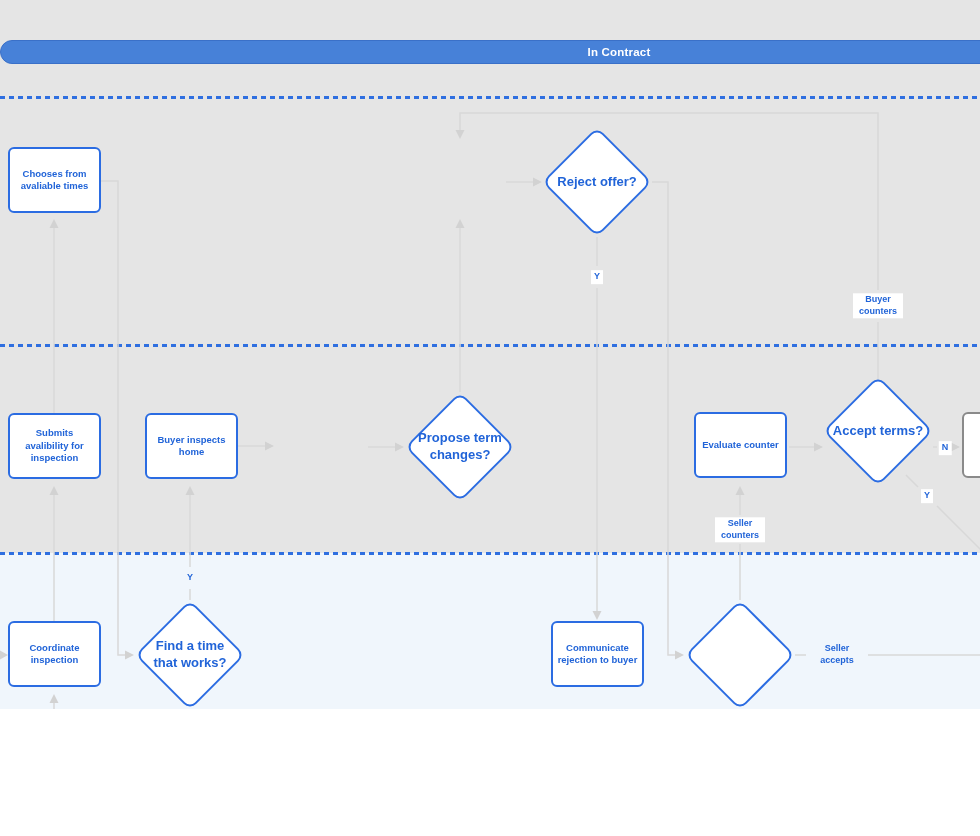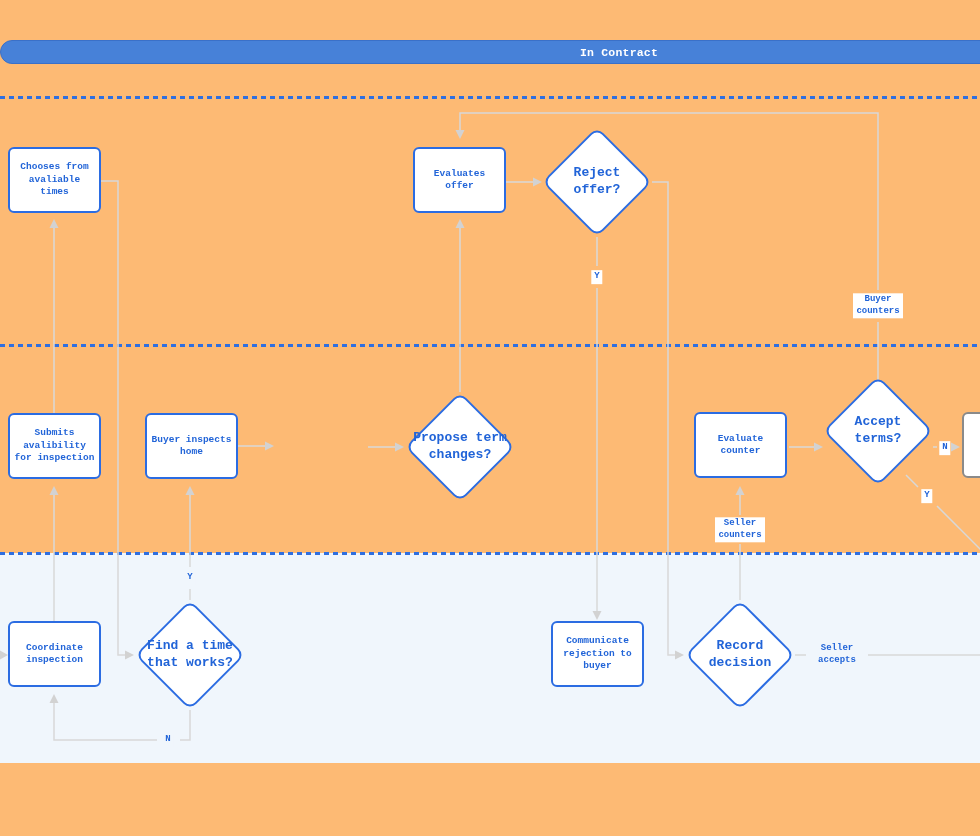--- a/index.html
+++ b/index.html
@@ -6,22 +6,22 @@
     --accent-blue:#2b6ce2;
     --text-blue:#2164d8;
     --header-blue:#4781d8;
     --lane-blue-bg:#f0f6fc;
     --divider-blue:#2f6fe0;
     --connector-gray:#d8d8d8;
     --inactive-gray:#8a8a8a;
   }
   html,body{margin:0;padding:0;background:#fff;}
   .canvas{
-    position:relative;width:980px;height:836px;overflow:hidden;background:#fdba74;
-    font-family:Liberation Mono, monospace;
+    position:relative;width:980px;height:709px;overflow:hidden;background:#e5e5e5;
+    font-family:Liberation Sans, sans-serif;
   }
   .lane-bg{
     position:absolute;left:0;top:553px;width:980px;height:210px;
     background:var(--lane-blue-bg);
   }
   .divider{
     position:absolute;left:0;width:980px;height:2.5px;
     background:repeating-linear-gradient(90deg,var(--divider-blue) 0 5px,transparent 5px 9px);
   }
   .header-bar{
@@ -146,23 +146,20 @@
   <span class="elabel on-white" style="left:597px;top:277px">Y</span>
   <span class="elabel on-white" style="left:945px;top:448px">N</span>
   <span class="elabel on-white" style="left:927px;top:496px">Y</span>
   <span class="elabel on-white wrap" style="left:878px;top:306px">Buyer counters</span>
   <span class="elabel on-white wrap" style="left:740px;top:530px">Seller counters</span>
   <span class="elabel on-lane wrap" style="left:837px;top:655px">Seller accepts</span>
 
   <div class="node" style="left:8px;top:147px">
     <span>Chooses from avaliable times</span>
   </div>
-  <div class="node" style="left:413px;top:147px">
-    <span>Evaluates offer</span>
-  </div>
   <div class="node" style="left:8px;top:413px">
     <span>Submits avalibility for inspection</span>
   </div>
   <div class="node" style="left:145px;top:413px">
     <span>Buyer inspects home</span>
   </div>
   <div class="node" style="left:694px;top:412px">
     <span>Evaluate counter</span>
   </div>
   <div class="node gray" style="left:962px;top:412px;width:60px"></div>
@@ -184,16 +181,15 @@
   <div class="dwrap" style="left:823px;top:376px">
     <div class="dshape"></div>
     <span class="dlabel">Accept terms?</span>
   </div>
   <div class="dwrap" style="left:135px;top:600px">
     <div class="dshape"></div>
     <span class="dlabel">Find a time that works?</span>
   </div>
   <div class="dwrap" style="left:685px;top:600px">
     <div class="dshape"></div>
-    <span class="dlabel">Record decision</span>
   </div>
 
 </div>
 
 </body></html>

